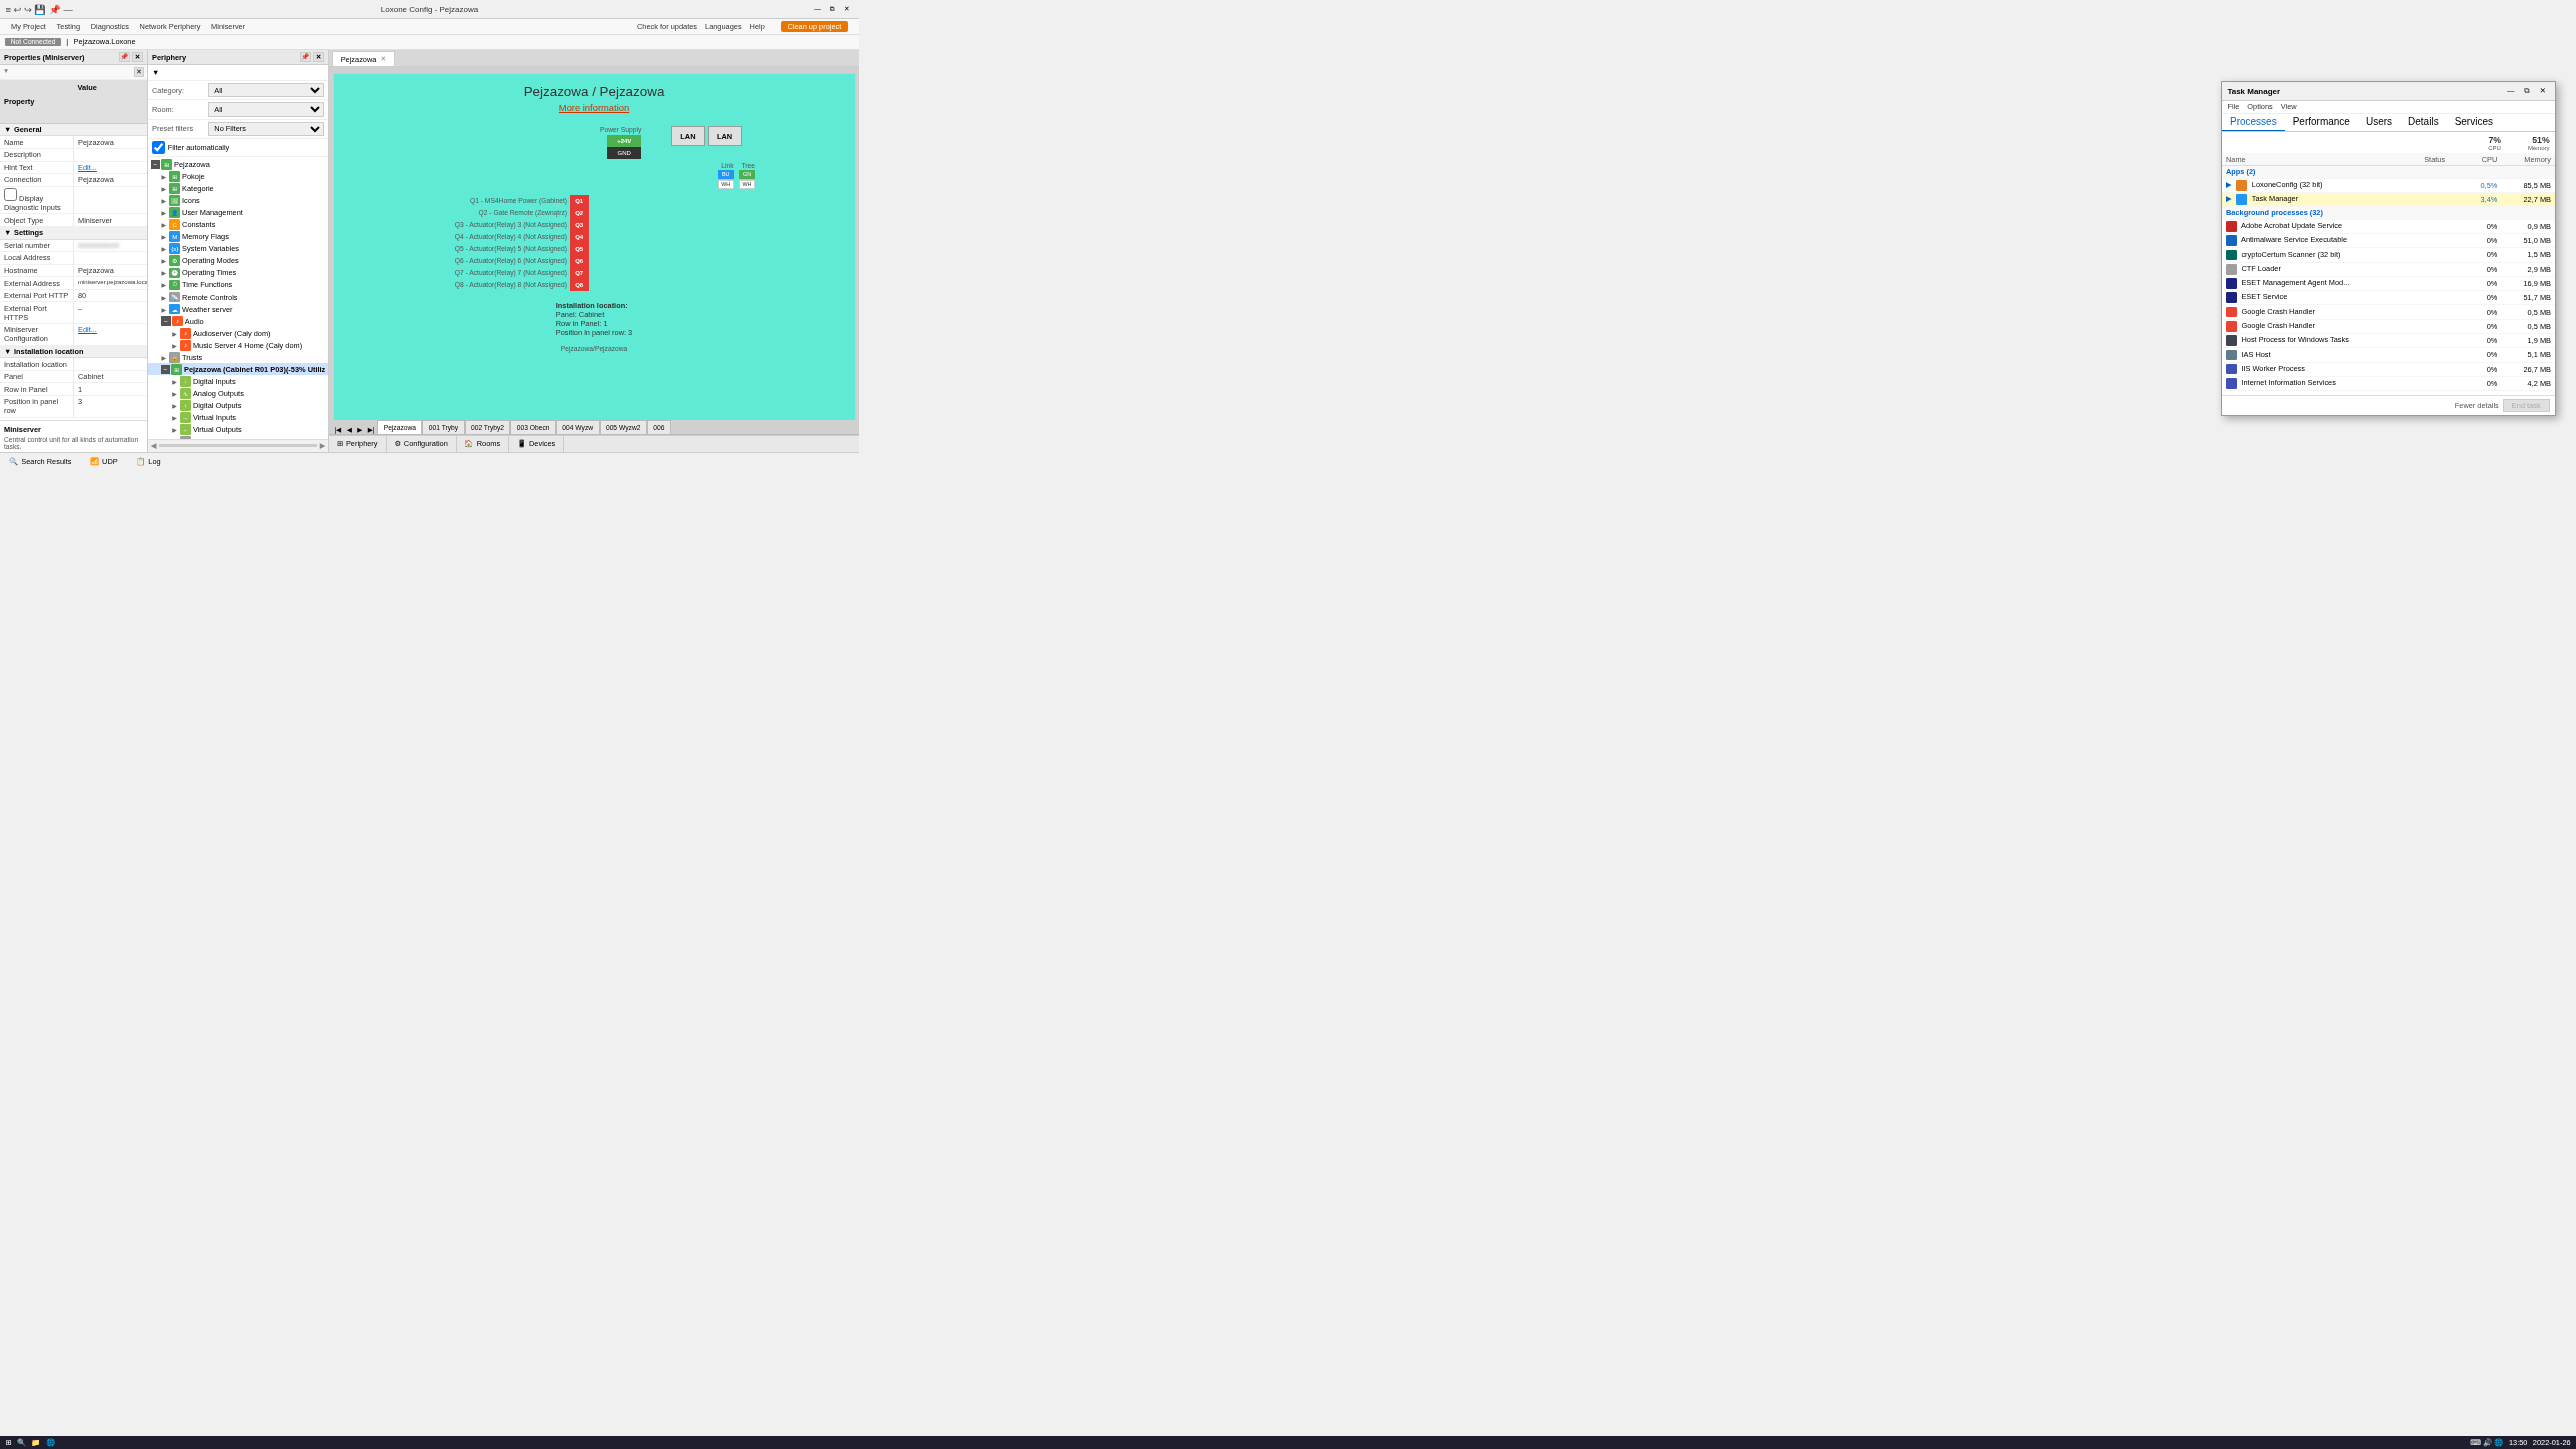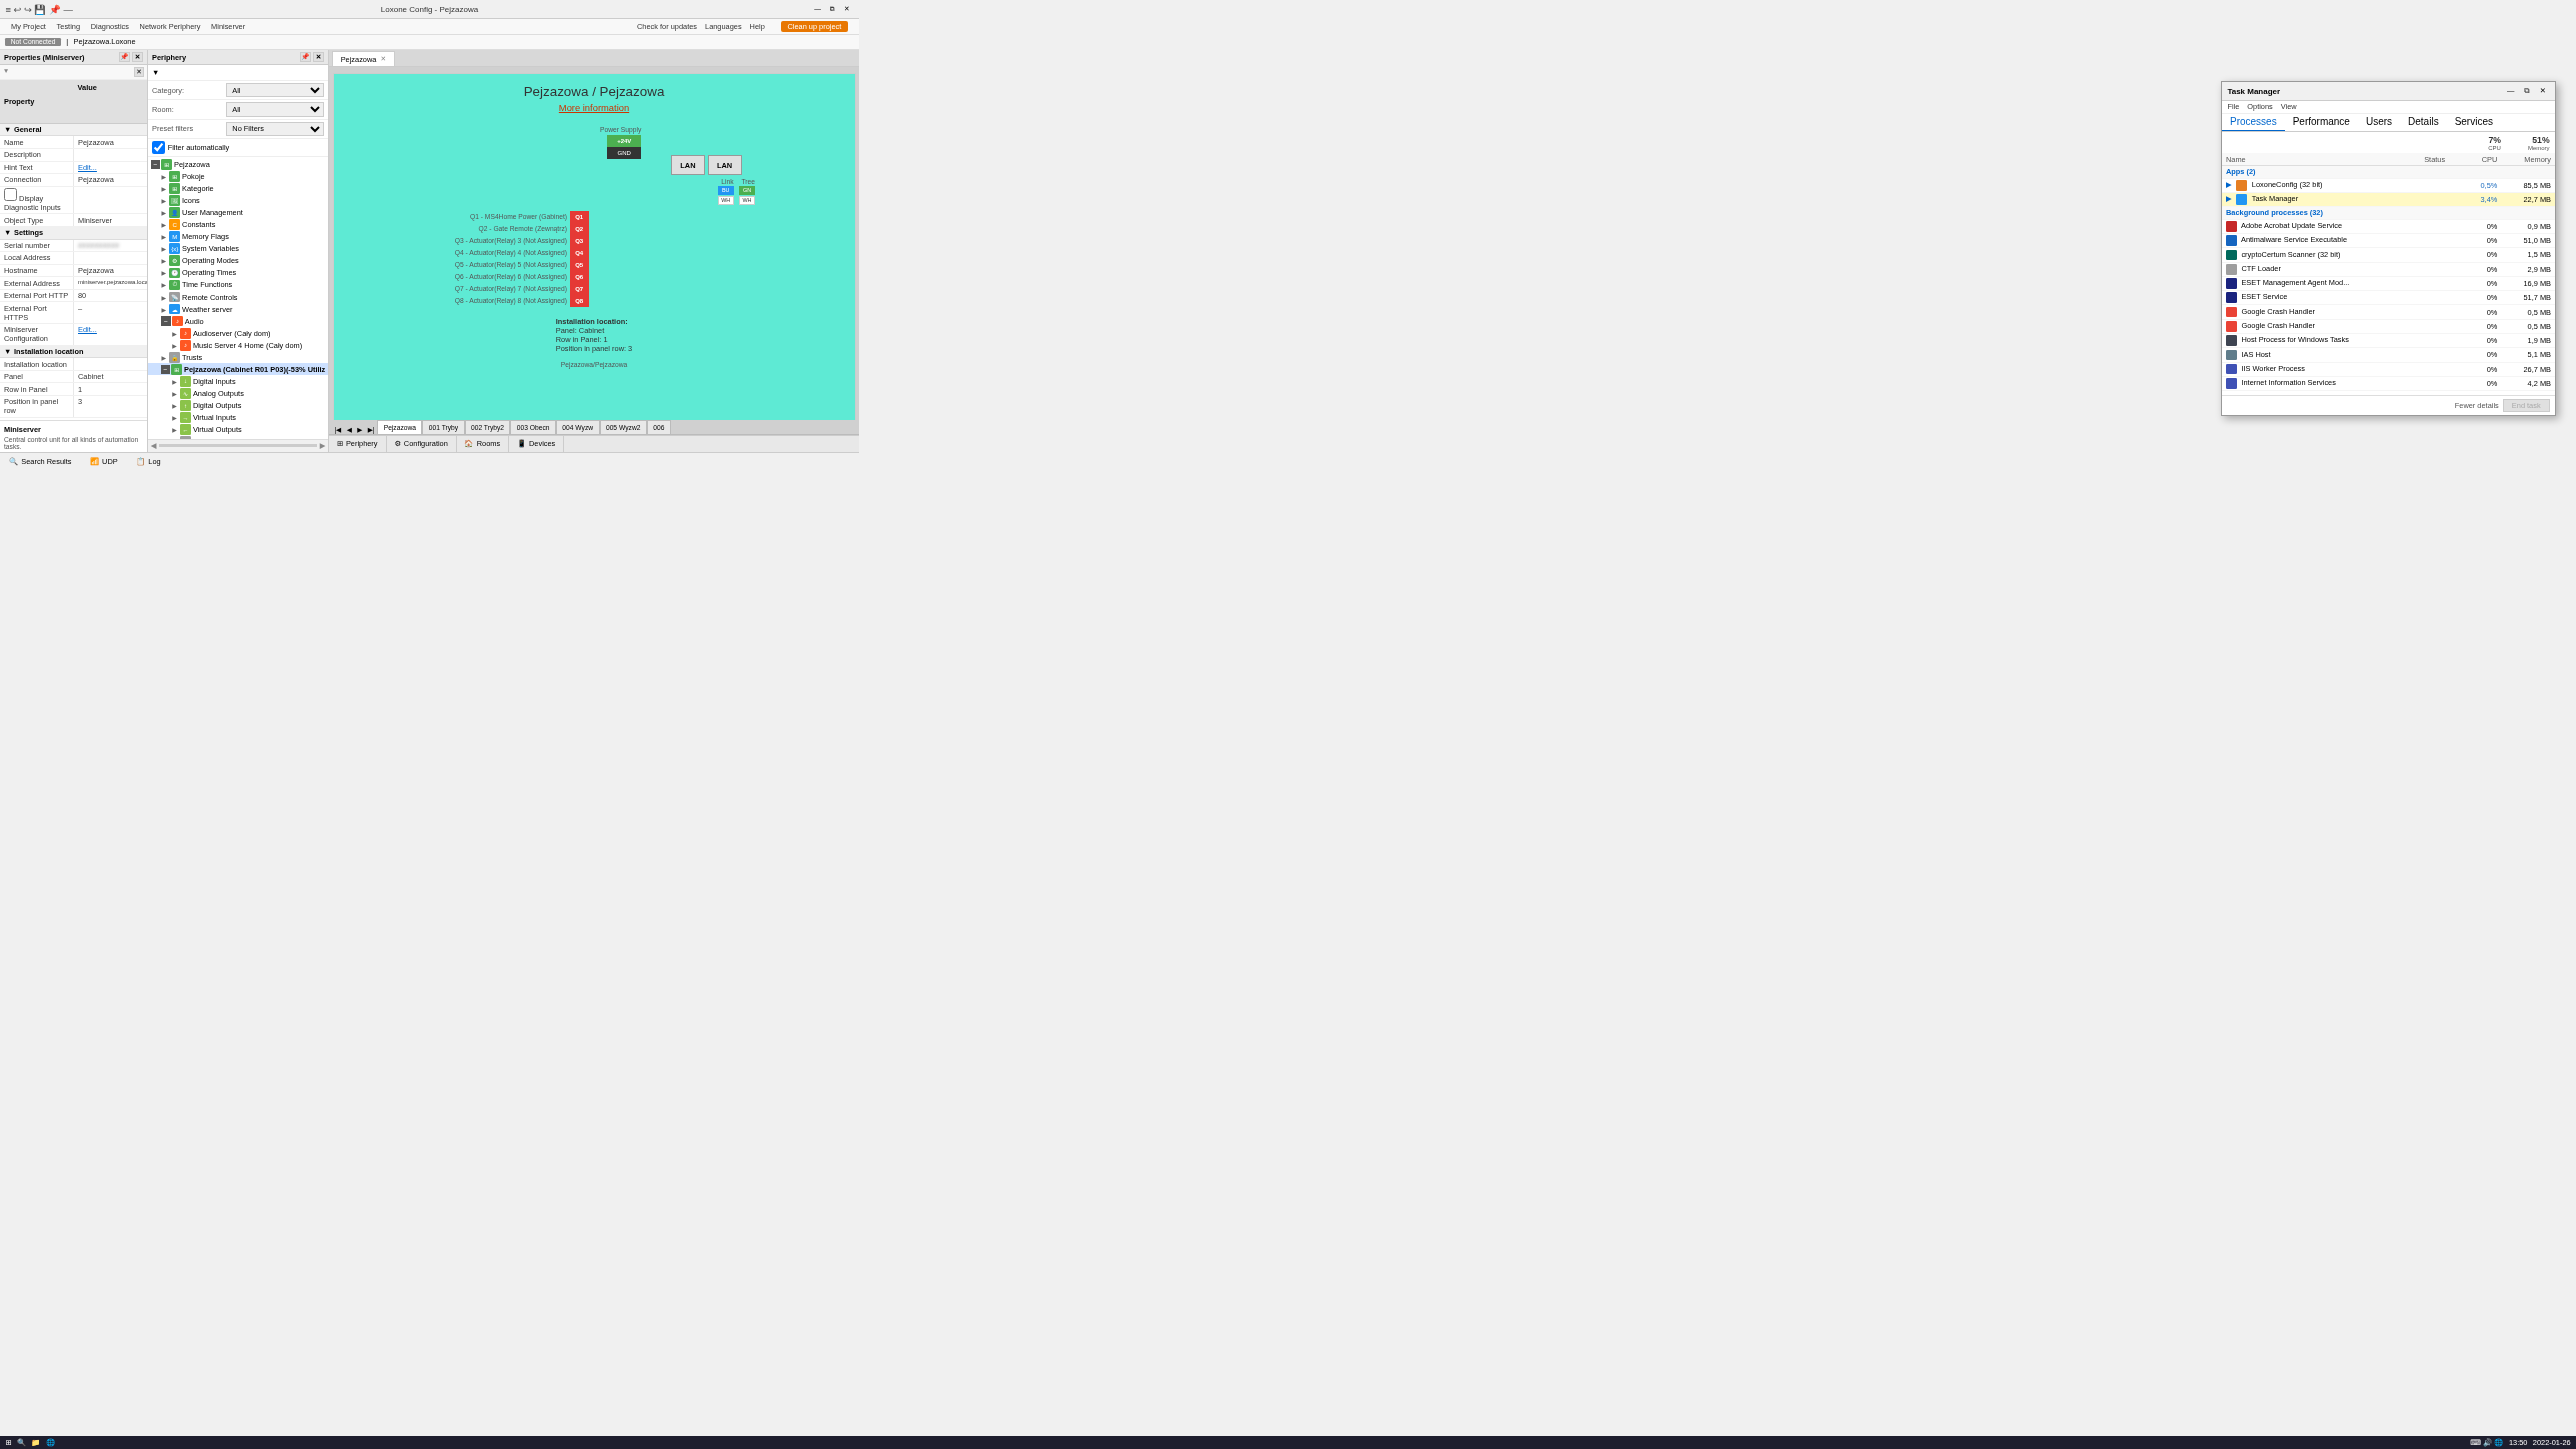--- a/index.html
+++ b/index.html
@@ -116,21 +116,21 @@
     .miniserver-section .ms-link { color: #0066cc; text-decoration: underline; cursor: pointer; font-size: 6.7px; }
 
     
     #periphery-panel {
       width: 181px;
       background: white;
       border-right: 0.7px solid #ccc;
       display: flex;
       flex-direction: column;
     }
-    .filter-row { display: flex; align-items: center; gap: 20px; padding: 2px 4px; border-bottom: 0.7px solid #eee; }
+    .filter-row { display: flex; align-items: center; gap: 2px; padding: 2px 4px; border-bottom: 0.7px solid #eee; }
     .filter-label { width: 54px; color: #555; }
     .filter-select { flex: 1; padding: 0.7px 1.3px; font-size: 7.4px; border: 0.7px solid #ccc; }
     .filter-checkbox-row { display: flex; align-items: center; gap: 2.7px; padding: 2px 4px; border-bottom: 0.7px solid #eee; }
     .tree-container { flex: 1; overflow-y: auto; padding: 1.3px 0; }
     .tree-item {
       display: flex;
       align-items: center;
       padding: 0.7px 2.7px;
       cursor: pointer;
       white-space: nowrap;
@@ -766,21 +766,21 @@
           <div style="width:322px;position:relative;">
             <div style="display:flex;justify-content:flex-end;gap:2.7px;margin-right:13.4px;margin-bottom:2.7px;">
               <div style="display:flex;flex-direction:column;gap:1.3px;margin-right:27px;">
                 <span style="font-size:6.7px;color:#555;text-align:right;">Power Supply</span>
                 <div style="display:flex;flex-direction:column;gap:0.7px;align-items:flex-end;">
                   <div class="power-btn">+24V</div>
                   <div class="gnd-btn">GND</div>
                 </div>
               </div>
               <div style="display:flex;flex-direction:column;gap:2.7px;align-items:center;">
-                <div style="display:flex;gap:2.7px;margin-top:29px;">
+                <div style="display:flex;gap:2.7px;">
                   <div class="lan-box">LAN</div>
                   <div class="lan-box">LAN</div>
                 </div>
               </div>
             </div>
 
             <div style="display:flex;gap:2.7px;margin-left:auto;width:fit-content;">
               <div style="display:flex;flex-direction:column;gap:0.7px;align-items:flex-end;margin-right:2.7px;">
                 <span style="font-size:6.7px;color:#555;">Link</span>
                 <div style="display:flex;flex-direction:column;gap:0.7px;">

